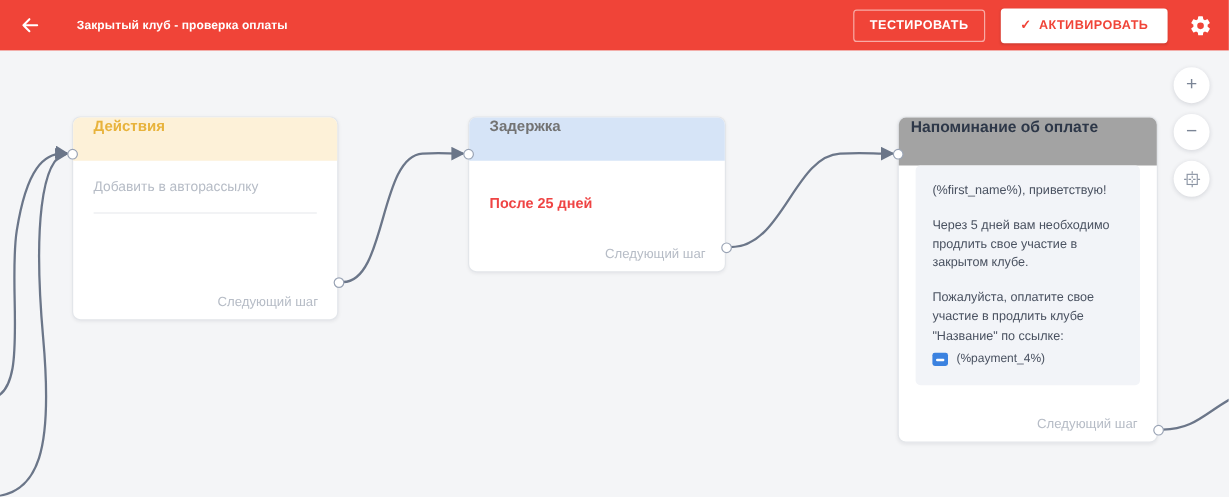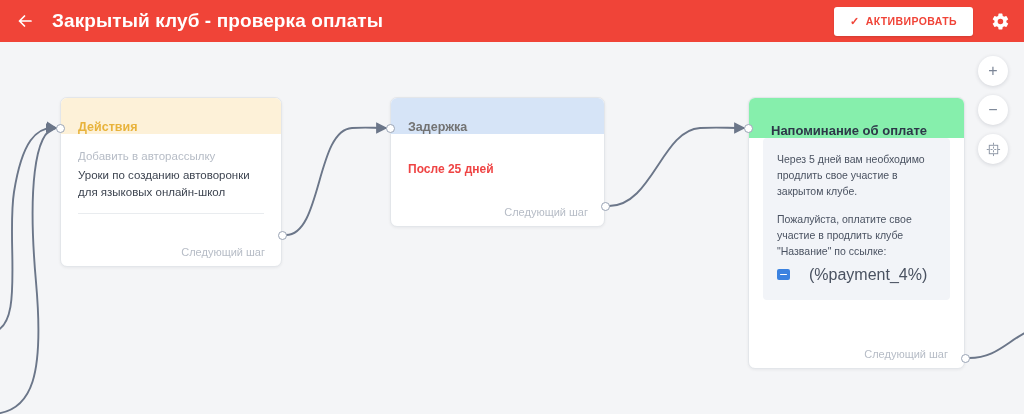--- a/index.html
+++ b/index.html
@@ -26,24 +26,24 @@
   }
   .back-arrow {
     width: 22px; height: 22px;
     display: flex; align-items: center; justify-content: center;
     cursor: pointer;
     flex: 0 0 auto;
   }
   .back-arrow svg { display: block; }
   .header-title {
     color: #ffffff;
-    font-size: 19px;
+    font-size: 10px;
     font-weight: bold;
     letter-spacing: 0.1px;
-    margin-left: 16px;
+    margin-left: 28px;
     white-space: nowrap;
   }
   .header-spacer { flex: 1 1 auto; }
 
   .btn-test {
     height: 27px;
     padding: 0 13px;
     border: 1px solid rgba(255,255,255,0.55);
     border-radius: 3px;
     background: transparent;
@@ -109,27 +109,27 @@
   }
 
   .card-actions { left: 60px;  top: 55px;  width: 222px; height: 170px; }
   .card-delay   { left: 390px; top: 55px;  width: 215px; height: 130px; }
   .card-mail    { left: 748px; top: 55px;  width: 217px; height: 272px; }
 
   .card-head {
     height: 36px;
     border-radius: 6px 6px 0 0;
     display: flex;
-    align-items: flex-end;
+    align-items: flex-start;
     padding: 0 0 0 17px;
     font-size: 12.5px;
   }
   .head-actions { background: #fdf1d8; color: #e8b33c; font-weight: bold; }
   .head-delay   { background: #d6e4f7; color: #737373; font-weight: bold; }
-  .head-mail    { background: #86efac; color: #2d3748; font-weight: bold; font-size: 13px; padding-left: 22px; height: 40px;}
+  .head-mail    { background: #a3a3a3; color: #2d3748; font-weight: bold; font-size: 13px; padding-left: 10px; height: 40px;}
 
   .card-body { padding: 14px 17px 0 17px; border-radius: 23px; }
 
   .sub-label {
     color: #b6bcc6;
     font-size: 11.5px;
     line-height: 1.4;
     margin-bottom: 3px;
   }
   .body-text {
@@ -186,21 +186,21 @@
     display: inline-flex;
     align-items: center; justify-content: center;
     flex: 0 0 auto;
   }
   .link-icon i {
     display: block;
     width: 7px; height: 1.5px;
     background: #ffffff;
     border-radius: 1px;
   }
-  .link-var { color: #4a5261; font-size: 16px; margin-left: 12px; }
+  .link-var { color: #4a5261; font-size: 10px; }
   .pay-btn {
     margin-top: 16px;
     width: 100%;
     height: 28px;
     background: #ffffff;
     border: 1px solid #e6e9ee;
     border-radius: 3px;
     color: #4a5261;
     font-family: "Liberation Sans", sans-serif;
     font-size: 10.5px;
@@ -248,20 +248,21 @@
 
 <div class="header">
   <div class="back-arrow">
     <svg width="20" height="20" viewBox="0 0 20 20" fill="none" aria-hidden="true">
       <path d="M16 10H4.5M4.5 10L9.5 5M4.5 10L9.5 15" stroke="#ffffff" stroke-width="1.7" stroke-linecap="round" stroke-linejoin="round"></path>
     </svg>
   </div>
   <div class="header-title">Закрытый клуб - проверка оплаты</div>
   <div class="header-spacer"></div>
 
+  <button class="btn-test">ТЕСТИРОВАТЬ</button>
 
   <button class="btn-activate">
     <span class="check-icon">✓</span>
     <span>АКТИВИРОВАТЬ</span>
   </button>
 
   <div class="gear-btn">
     <svg width="19" height="19" viewBox="0 0 24 24" aria-hidden="true">
       <path fill="#ffffff" d="M19.4 13c.04-.32.06-.66.06-1s-.02-.68-.07-1l2.11-1.63a.5.5 0 0 0 .12-.64l-2-3.46a.5.5 0 0 0-.6-.22l-2.49 1a7.3 7.3 0 0 0-1.73-1l-.38-2.65A.49.49 0 0 0 13.93 2h-4a.49.49 0 0 0-.49.42l-.38 2.65c-.63.26-1.2.6-1.73 1l-2.49-1a.5.5 0 0 0-.6.22l-2 3.46c-.12.21-.07.48.12.64L4.47 11c-.05.32-.07.66-.07 1s.02.68.07 1l-2.11 1.63a.5.5 0 0 0-.12.64l2 3.46c.12.22.37.29.6.22l2.49-1c.52.4 1.1.74 1.73 1l.38 2.65c.04.24.25.42.49.42h4c.24 0 .45-.18.49-.42l.38-2.65c.63-.26 1.2-.6 1.73-1l2.49 1c.23.08.48 0 .6-.22l2-3.46a.5.5 0 0 0-.12-.64L19.4 13zM11.93 15.5A3.5 3.5 0 1 1 15.43 12a3.5 3.5 0 0 1-3.5 3.5z"></path>
     </svg>
@@ -286,21 +287,20 @@
 
     <path d="M 969,316 C 996,316 1006,300 1030,288" stroke="#6b7689" stroke-width="1.9" fill="none"></path>
   </svg>
 
   <div class="card card-actions">
     <div class="card-head head-actions">
       <span>Действия</span>
     </div>
     <div class="card-body">
       <div class="sub-label">Добавить в авторассылку</div>
-      <div class="body-text">Уроки по созданию автоворонки для языковых онлайн-школ</div>
       <div class="divider"></div>
     </div>
     <div class="next-step">Следующий шаг</div>
   </div>
   <div class="port" style="left:56px; top:82px;"></div>
   <div class="port" style="left:278px; top:189px;"></div>
 
   <div class="card card-delay">
     <div class="card-head head-delay">
       <span>Задержка</span>
@@ -309,20 +309,21 @@
     <div class="next-step">Следующий шаг</div>
   </div>
   <div class="port" style="left:386px; top:82px;"></div>
   <div class="port" style="left:601px; top:160px;"></div>
 
   <div class="card card-mail">
     <div class="card-head head-mail">
       <span>Напоминание об оплате</span>
     </div>
     <div class="msg-box">
+      <div class="msg-p">(%first_name%), приветствую!</div>
       <div class="msg-p">Через 5 дней вам необходимо продлить свое участие в закрытом клубе.</div>
       <div class="msg-p">Пожалуйста, оплатите свое участие в продлить клубе "Название" по ссылке:</div>
       <div class="link-row">
         <span class="link-icon">
             <i></i>
           </span>
         <span class="link-var">(%payment_4%)</span>
       </div>
     </div>
     <div class="next-step">Следующий шаг</div>

